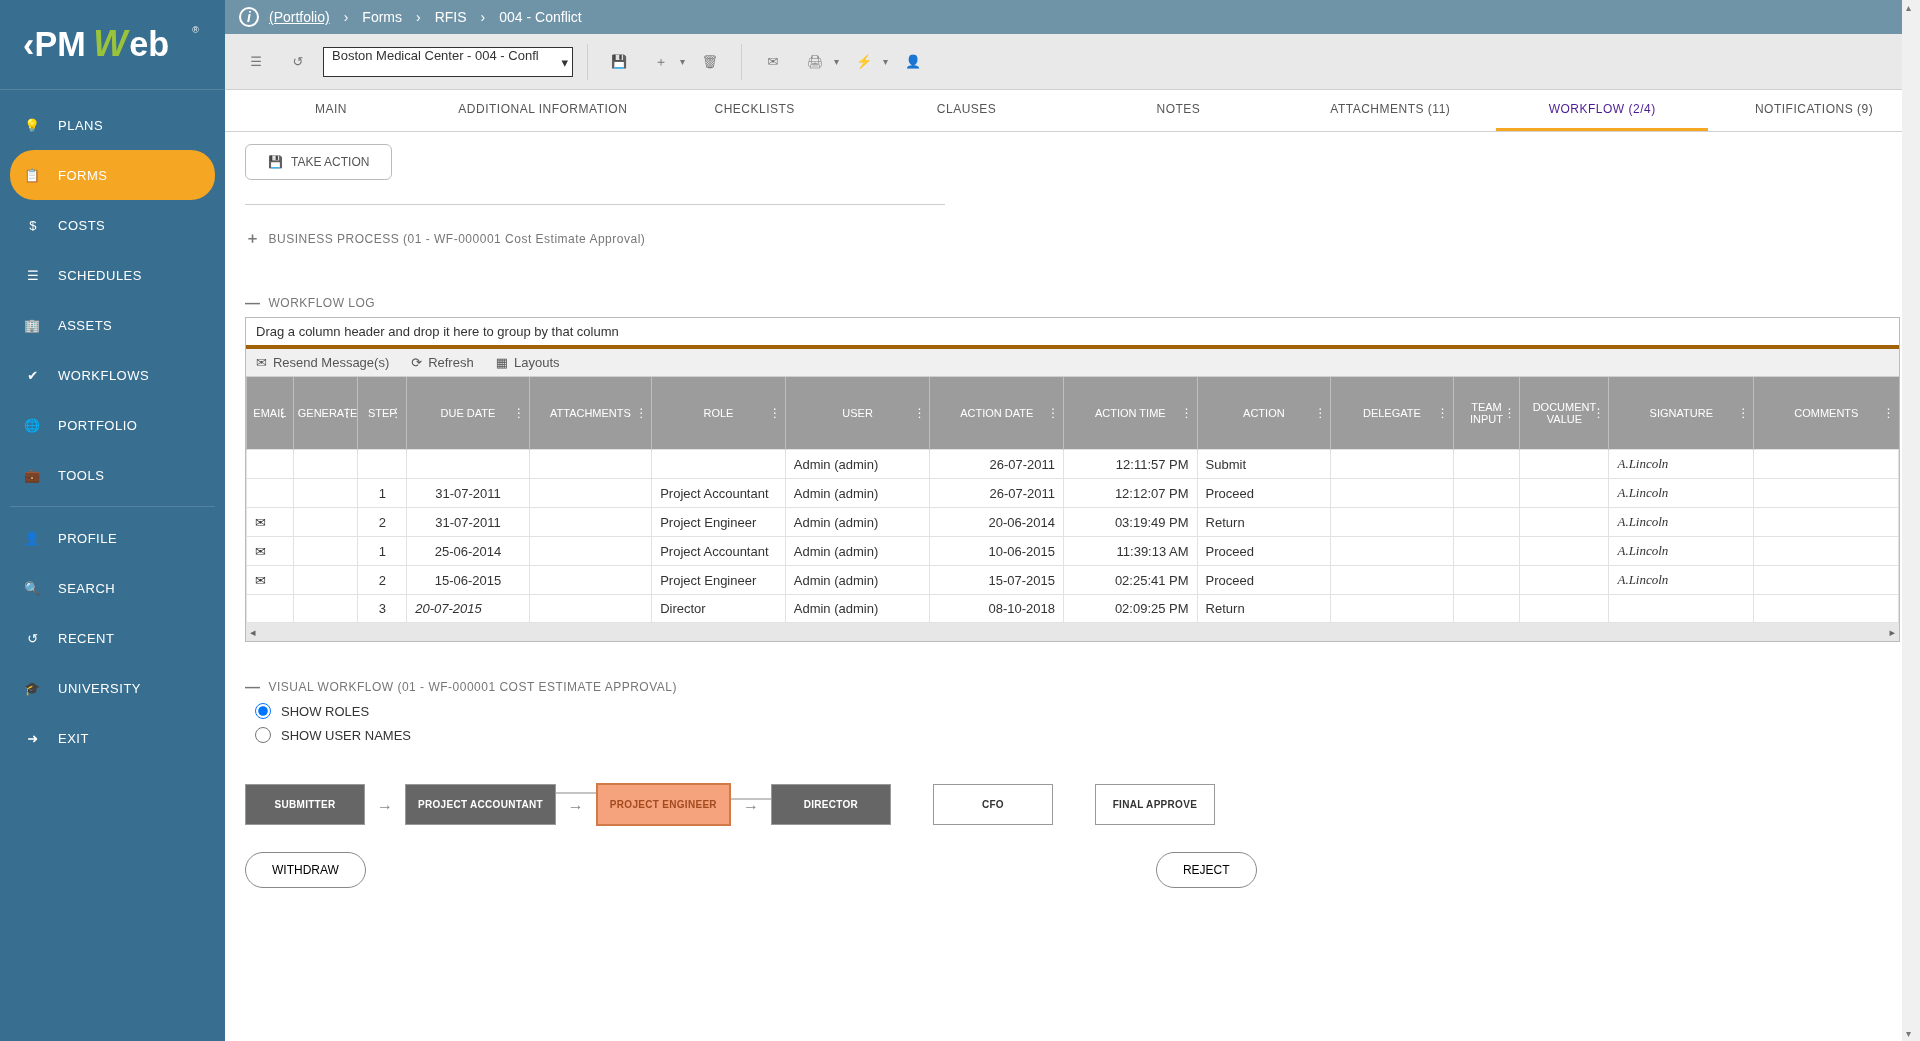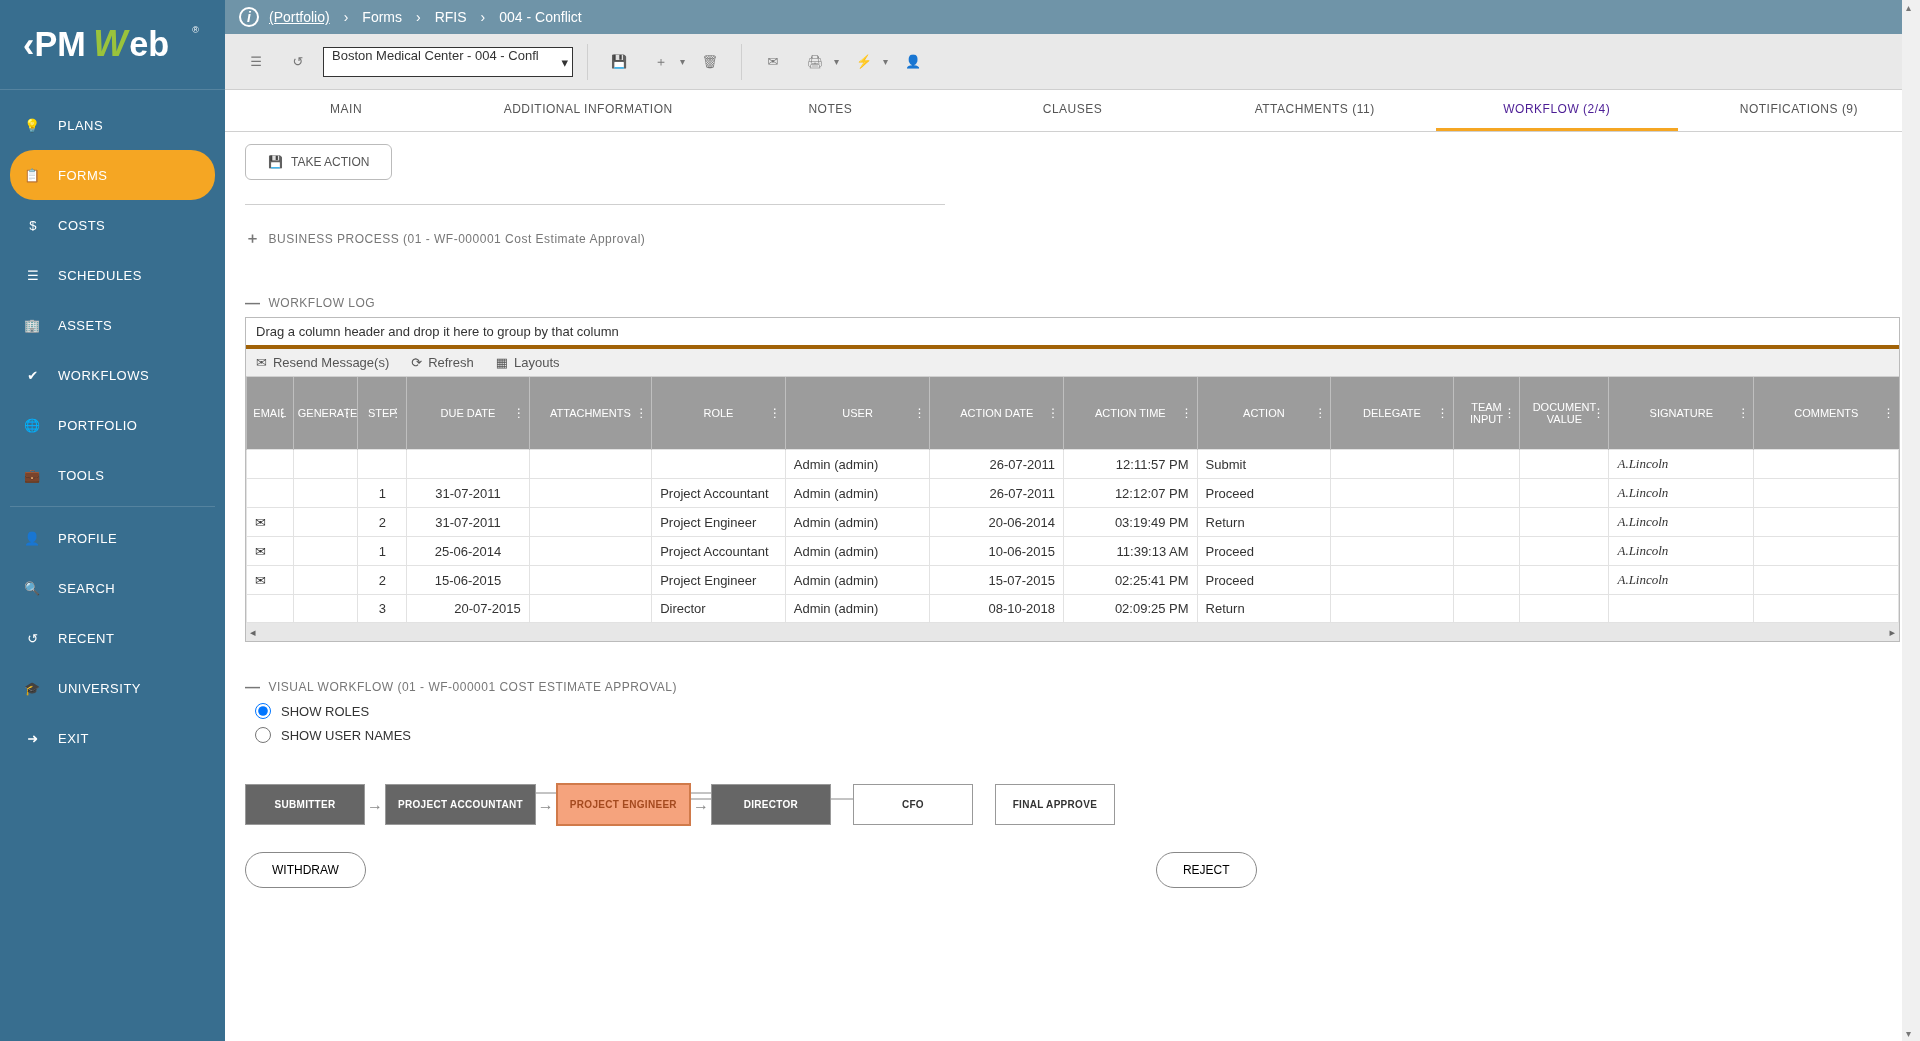--- a/index.html
+++ b/index.html
@@ -58,21 +58,21 @@
 table.grid thead th { background: #9c9c9c; color: #fff; font-size: 11px; font-weight: normal; padding: 24px 4px; border-left: 1px solid #bfbfbf; text-align: center; position: relative; }
 table.grid thead th .colopts { position: absolute; right: 4px; top: 50%; transform: translateY(-50%); font-size: 12px; }
 table.grid tbody td { border: 1px solid #e2e2e2; padding: 6px 8px; font-size: 13px; text-align: left; white-space: nowrap; overflow: hidden; text-overflow: ellipsis; }
 .sig { font-family: 'Brush Script MT', cursive; font-size: 22px; font-style: italic; }
 .hscroll { height: 18px; background: #e7e7e7; display: flex; align-items: center; justify-content: space-between; padding: 0 4px; font-size: 11px; color: #666; }
 
 
 .vw-radio { display: flex; align-items: flex-end; gap: 10px; font-size: 13px; margin: 8px 0 4px 10px; }
 .vw-radio input { width: 16px; height: 16px; }
 
-.flow-row { display: flex; align-items: center; gap: 2px; margin-top: 40px; position: relative; }
+.flow-row { display: flex; align-items: center; gap: 12px; margin-top: 40px; position: relative; }
 .flow-node { border: 1px solid #999; background: #666; color: #fff; font-size: 10px; font-weight: bold; padding: 14px 12px; text-align: center; min-width: 120px; letter-spacing: .3px; }
 .flow-node.lite { background: #fff; color: #333; }
 .flow-node.active { background: #f5a37d; color: #a44a1f; border: 2px solid #d07a4a; }
 .flow-arrow { color: #888; font-size: 16px; }
 
 .btn-round { border: 1px solid #888; border-radius: 22px; padding: 10px 26px; background: #fff; font-size: 12px; cursor: pointer; }
 .action-row { display: flex; gap: 790px; margin-top: 26px; }
 
 
 .rscroll { position: fixed; right: 0; top: 0; width: 18px; height: 1041px; background: #f0f0f0; }
@@ -186,22 +186,23 @@
       <span class="tb-drop">
           <span class="tb-btn">⚡</span>
           <span class="mini-caret">▾</span>
         </span>
       <span class="tb-btn">👤</span>
     </div>
 
     <div class="tabs">
       <div class="tab">MAIN</div>
       <div class="tab">ADDITIONAL INFORMATION</div>
+      <div class="tab">CHECKLISTS</div>
+      <div class="tab">CLAUSES</div>
       <div class="tab">NOTES</div>
-      <div class="tab">CLAUSES</div>
       <div class="tab">ATTACHMENTS (11)</div>
       <div class="tab active">WORKFLOW (2/4)</div>
       <div class="tab">NOTIFICATIONS (9)</div>
     </div>
 
     <div class="content">
       <button class="take-action">
         <span>💾</span>
         <span>TAKE ACTION</span>
       </button>
@@ -353,21 +354,21 @@
                 <td></td>
                 <td></td>
                 <td></td>
                 <td class="sig">A.Lincoln</td>
                 <td></td>
               </tr>
               <tr>
                 <td></td>
                 <td></td>
                 <td style="text-align: center;">3</td>
-                <td style="text-align: right;">20-07-2015</td>
+                <td style="text-align: left; font-style: italic;">20-07-2015</td>
                 <td></td>
                 <td>Director</td>
                 <td>Admin (admin)</td>
                 <td style="text-align: right;">08-10-2018</td>
                 <td style="text-align: right;">02:09:25 PM</td>
                 <td>Return</td>
                 <td></td>
                 <td></td>
                 <td></td>
                 <td></td>

